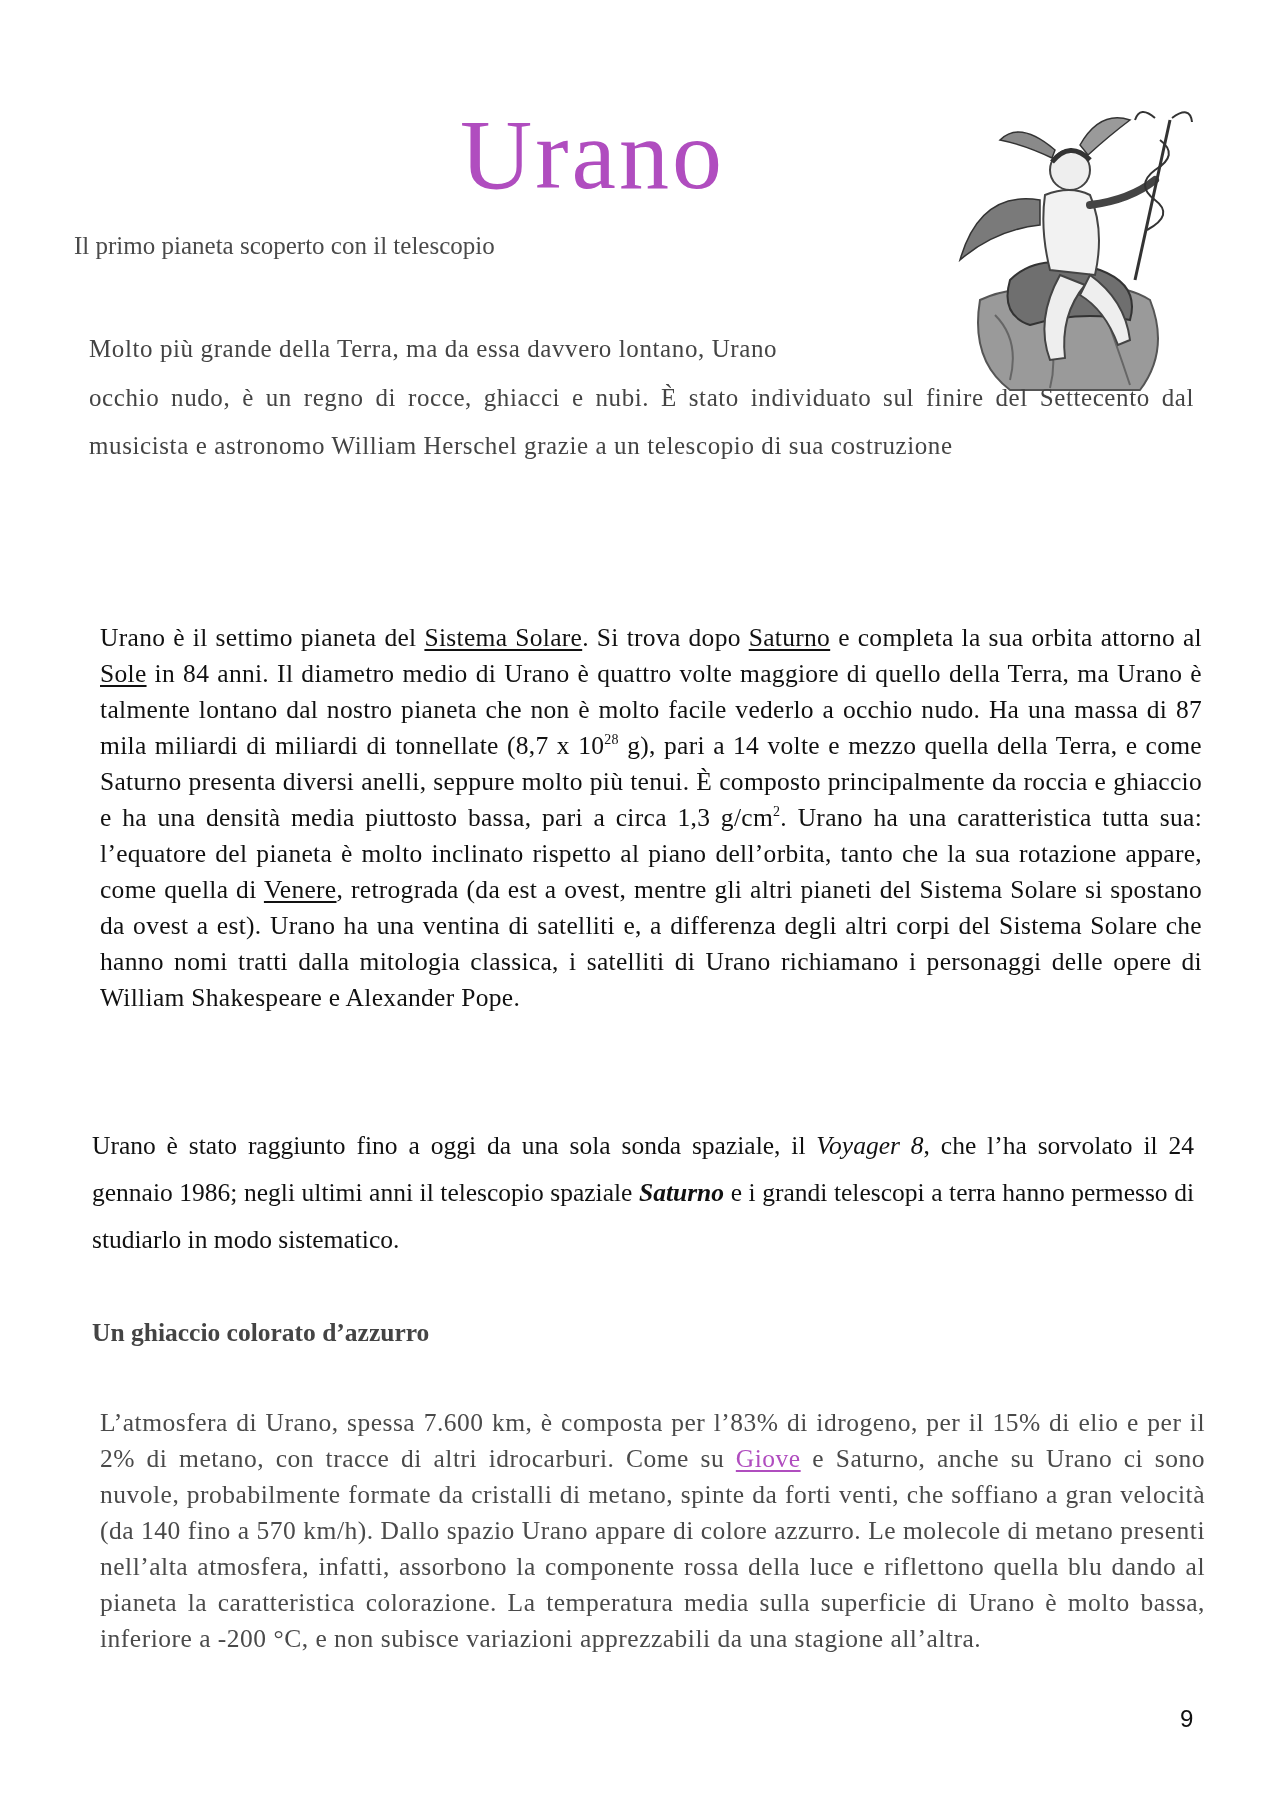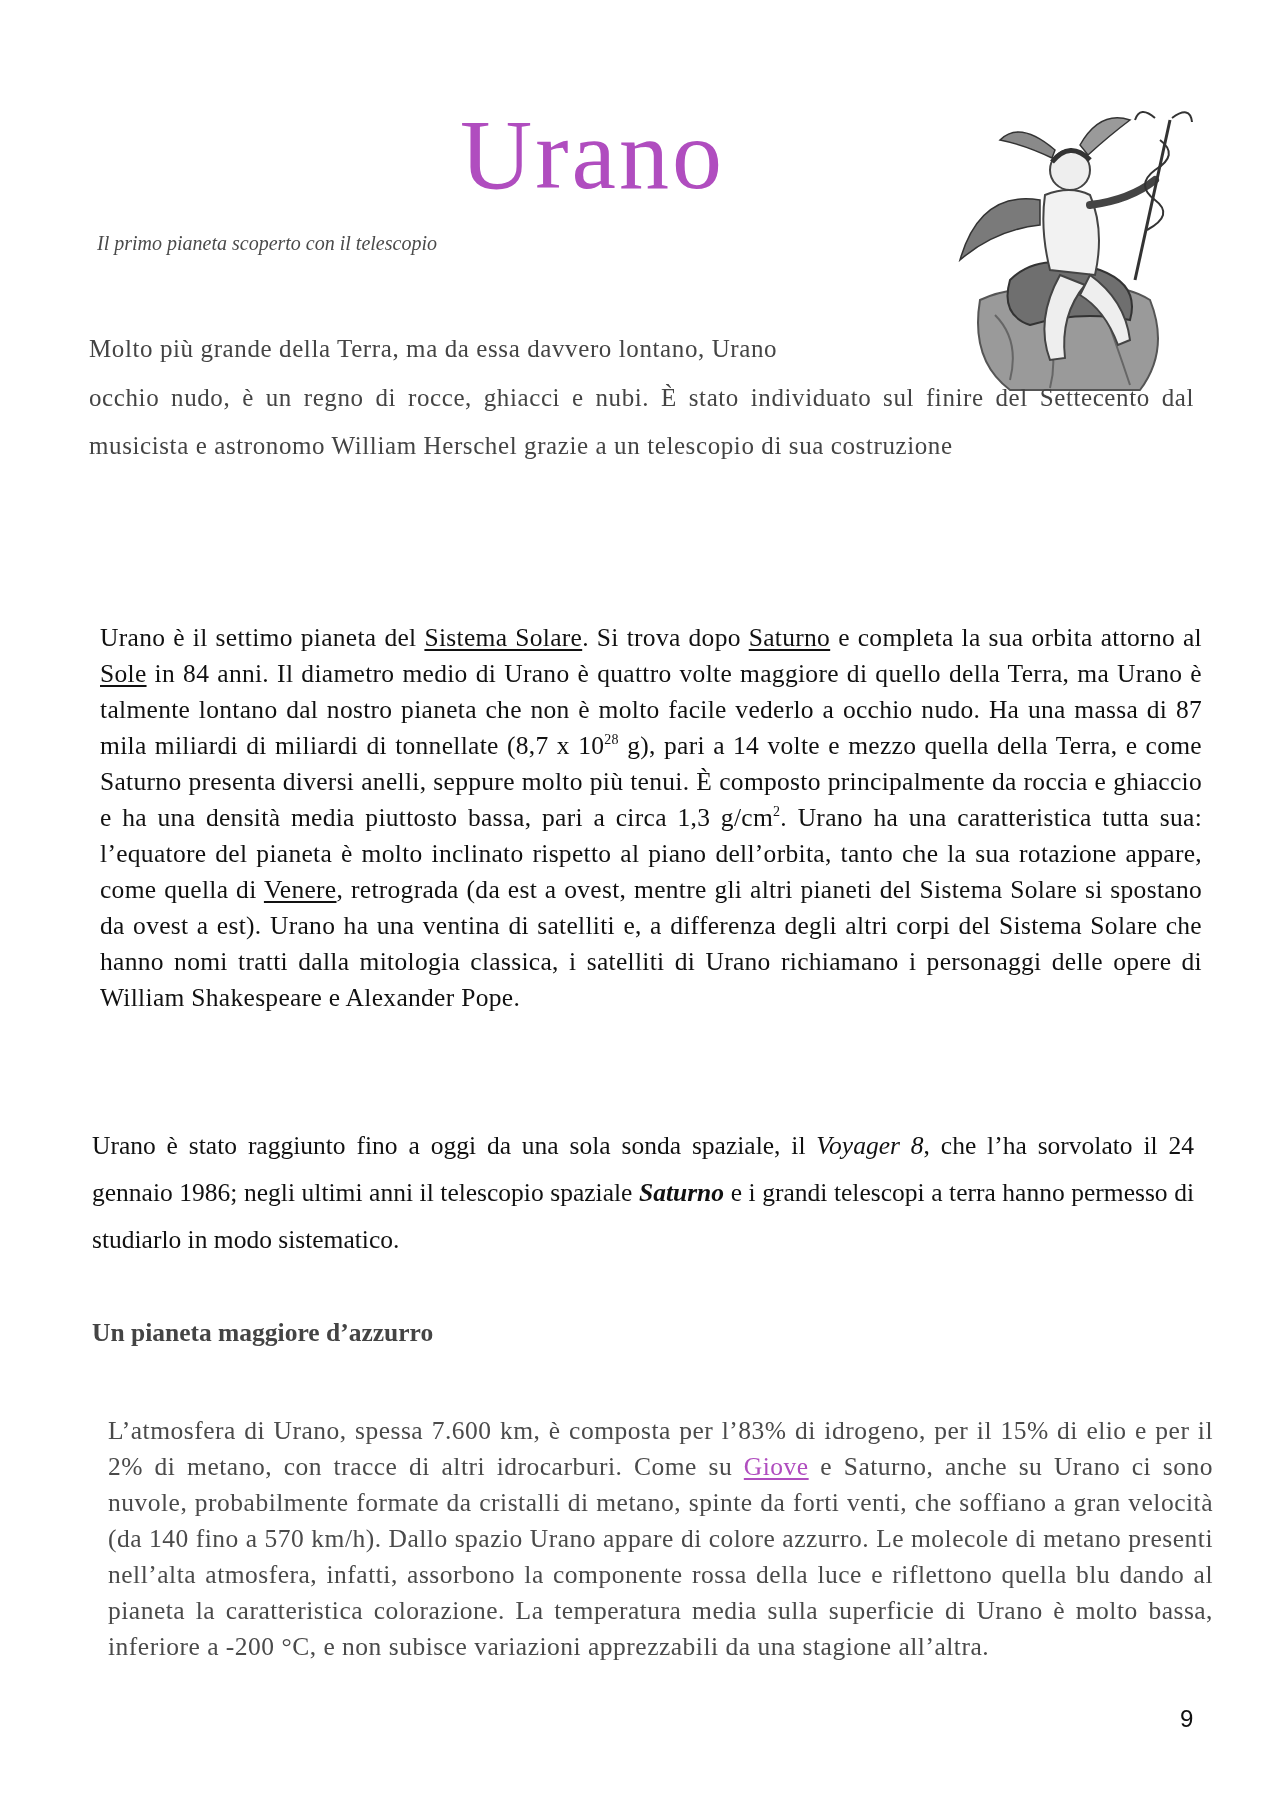--- a/index.html
+++ b/index.html
@@ -6,22 +6,22 @@
   body { width: 1271px; height: 1797px; position: relative; overflow: hidden; }
   .page { position: absolute; left: 0; top: 0; width: 1271px; height: 1797px; background: #fff; }
   .serif { font-family: "Liberation Serif", "DejaVu Serif", serif; }
 
   .title {
     position: absolute; left: 460px; top: 100px; width: 320px;
     font-size: 100px; line-height: 110px; color: #b04dbf;
     letter-spacing: 3px; font-weight: normal;
   }
   .subtitle {
-    position: absolute; left: 97px; top: 232px;
-    font-size: 20px; color: #4a4a4a; font-style: italic;
+    position: absolute; left: 74px; top: 232px;
+    font-size: 25px; color: #4a4a4a;
   }
   .illustration {
     position: absolute; left: 940px; top: 100px; width: 260px; height: 300px;
   }
   .intro {
     position: absolute; left: 89px; top: 325px; width: 1105px;
     font-size: 25px; line-height: 48.5px; color: #444;
     text-align: justify; letter-spacing: 0.6px;
   }
   .intro .narrow { display: block; width: 825px; }
@@ -98,20 +98,20 @@
   </div>
 
   <p class="body1 serif" style="margin:8px">
     <span>Urano è il settimo pianeta del </span><u>Sistema Solare</u><span>. Si trova dopo </span><u>Saturno</u><span> e completa la sua orbita attorno al </span><u>Sole</u><span> in 84 anni. Il diametro medio di Urano è quattro volte maggiore di quello della Terra, ma Urano è talmente lontano dal nostro pianeta che non è molto facile vederlo a occhio nudo. Ha una massa di 87 mila miliardi di miliardi di tonnellate (8,7 x 10</span><sup>28</sup><span> g), pari a 14 volte e mezzo quella della Terra, e come Saturno presenta diversi anelli, seppure molto più tenui. È composto principalmente da roccia e ghiaccio e ha una densità media piuttosto bassa, pari a circa 1,3 g/cm</span><sup>2</sup><span>. Urano ha una caratteristica tutta sua: l’equatore del pianeta è molto inclinato rispetto al piano dell’orbita, tanto che la sua rotazione appare, come quella di </span><u>Venere</u><span>, retrograda (da est a ovest, mentre gli altri pianeti del Sistema Solare si spostano da ovest a est). Urano ha una ventina di satelliti e, a differenza degli altri corpi del Sistema Solare che hanno nomi tratti dalla mitologia classica, i satelliti di Urano richiamano i personaggi delle opere di William Shakespeare e Alexander Pope.</span>
   </p>
 
   <p class="body2 serif" style="margin:0">
     <span>Urano è stato raggiunto fino a oggi da una sola sonda spaziale, il </span><i>Voyager 8</i><span>, che l’ha sorvolato il 24 gennaio 1986; negli ultimi anni il telescopio spaziale </span><i style="font-weight:bold">Saturno</i><span> e i grandi telescopi a terra hanno permesso di studiarlo in modo sistematico.</span>
   </p>
 
-  <div class="heading serif">Un pianeta maggiore d’azzurro</div>
+  <div class="heading serif">Un ghiaccio colorato d’azzurro</div>
 
-  <p class="body3 serif" style="margin:16px">
+  <p class="body3 serif" style="margin:8px">
     <span>L’atmosfera di Urano, spessa 7.600 km, è composta per l’83% di idrogeno, per il 15% di elio e per il 2% di metano, con tracce di altri idrocarburi. Come su </span><span class="link">Giove</span><span> e Saturno, anche su Urano ci sono nuvole, probabilmente formate da cristalli di metano, spinte da forti venti, che soffiano a gran velocità (da 140 fino a 570 km/h). Dallo spazio Urano appare di colore azzurro. Le molecole di metano presenti nell’alta atmosfera, infatti, assorbono la componente rossa della luce e riflettono quella blu dando al pianeta la caratteristica colorazione. La temperatura media sulla superficie di Urano è molto bassa, inferiore a -200 °C, e non subisce variazioni apprezzabili da una stagione all’altra.</span>
   </p>
 
   <div class="page-number">9</div>
 </div>
 
 </body></html>

